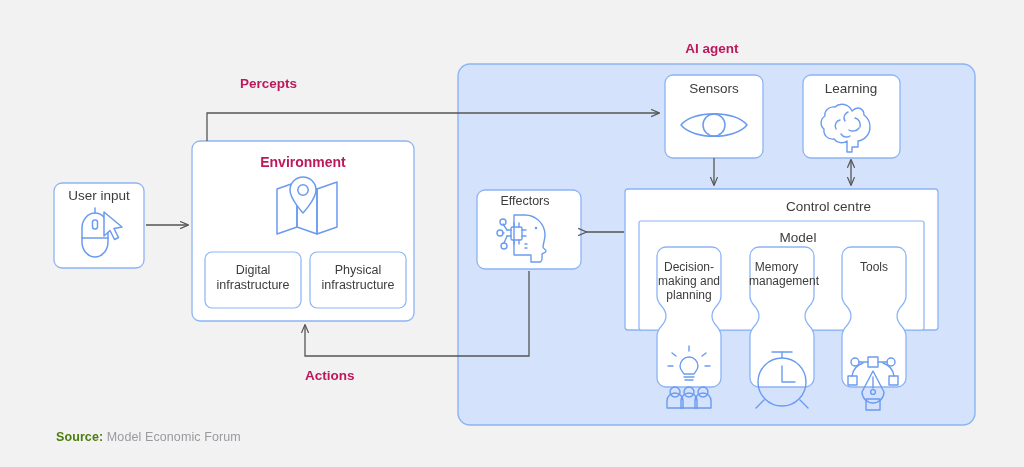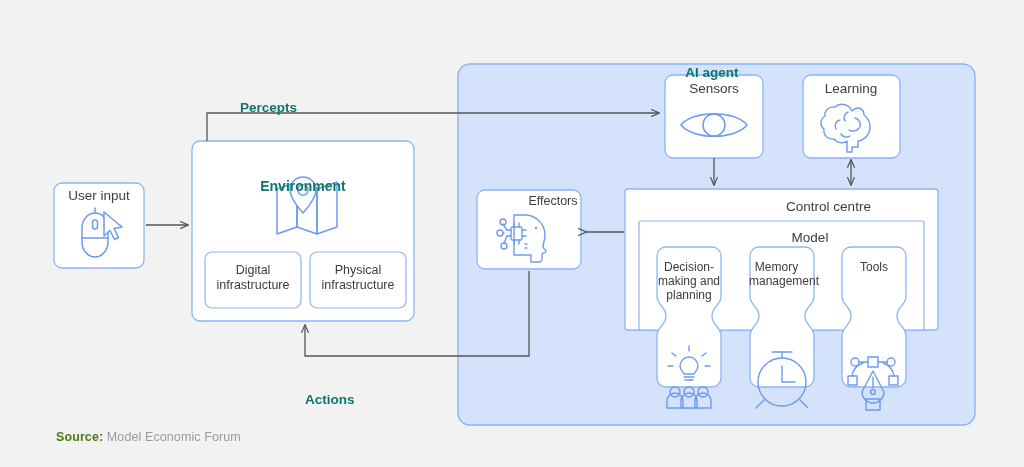--- a/index.html
+++ b/index.html
@@ -8,21 +8,21 @@
     background:#f2f2f3;
     font-family:"Liberation Sans", sans-serif;
     position:relative;
     overflow:hidden;
     color:#3c3c3c;
   }
   #stage{position:absolute;left:0;top:0;width:1024px;height:467px;}
   svg.layer{position:absolute;left:0;top:0;width:1024px;height:467px;}
   .txt{position:absolute;text-align:center;line-height:1.18;}
 
-  .lbl-bold{font-weight:bold;font-size:13.5px;color:#0f766e;margin-top:24px;}
+  .lbl-bold{font-weight:bold;font-size:13.5px;color:#be185d;}
   .lbl-reg{font-size:13.5px;color:#3c3c3c;}
   .lbl-sm{font-size:12.5px;color:#3c3c3c;}
   .lbl-xs{font-size:12px;color:#3c3c3c;}
 
   #source{
     position:absolute;left:56px;top:430px;
     font-size:12.5px;color:#9a9a9f;letter-spacing:.1px;
   }
   #source b{color:#4d7c0f;font-weight:bold;}
 </style>
@@ -179,25 +179,25 @@
   <div class="txt lbl-bold" style="left:192px;top:154px;width:222px;font-size:14px;">Environment</div>
 
   <div class="txt lbl-sm" style="left:207px;top:263px;width:92px;">Digital infrastructure</div>
 
   <div class="txt lbl-sm" style="left:312px;top:263px;width:92px;">Physical infrastructure</div>
 
   <div class="txt lbl-reg" style="left:665px;top:81px;width:98px;">Sensors</div>
 
   <div class="txt lbl-reg" style="left:803px;top:81px;width:96px;">Learning</div>
 
-  <div class="txt lbl-sm" style="left:477px;top:194px;width:96px;padding-left:28px;">Effectors</div>
+  <div class="txt lbl-sm" style="left:477px;top:194px;width:96px;">Effectors</div>
 
   <div class="txt lbl-reg" style="left:625px;top:199px;width:313px;margin-left:47px;">Control centre</div>
 
-  <div class="txt lbl-reg" style="left:639px;top:230px;width:318px;margin-left:12px;">Model</div>
+  <div class="txt lbl-reg" style="left:639px;top:230px;width:318px;">Model</div>
 
   <div class="txt lbl-xs" style="left:657px;top:260px;width:64px;">Decision-making and planning</div>
 
   <div class="txt lbl-xs" style="left:749px;top:260px;width:55px;">Memory management</div>
 
   <div class="txt lbl-xs" style="left:842px;top:260px;width:64px;">Tools</div>
 
   <div id="source">
     <b>Source:</b>
     <span>Model Economic Forum</span>

